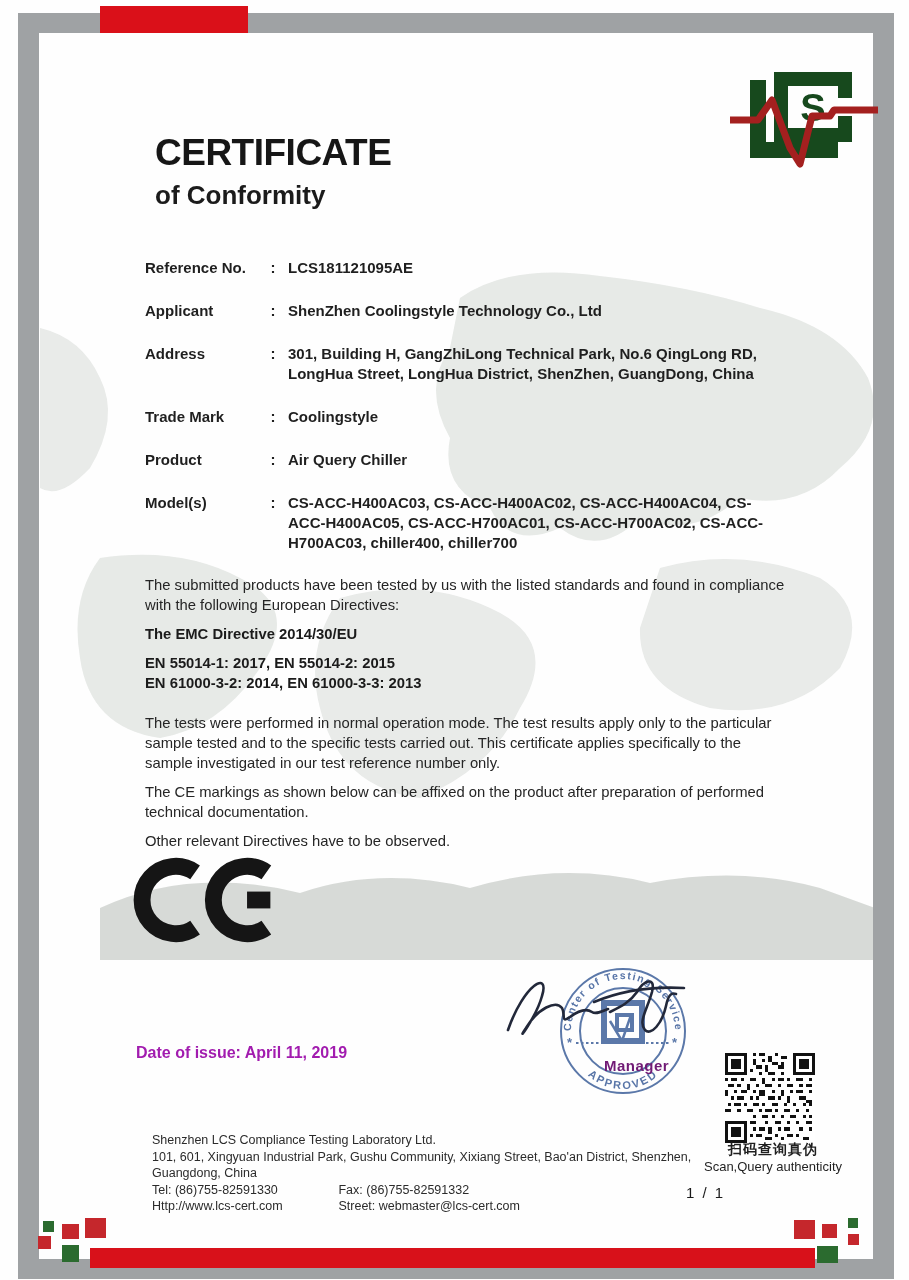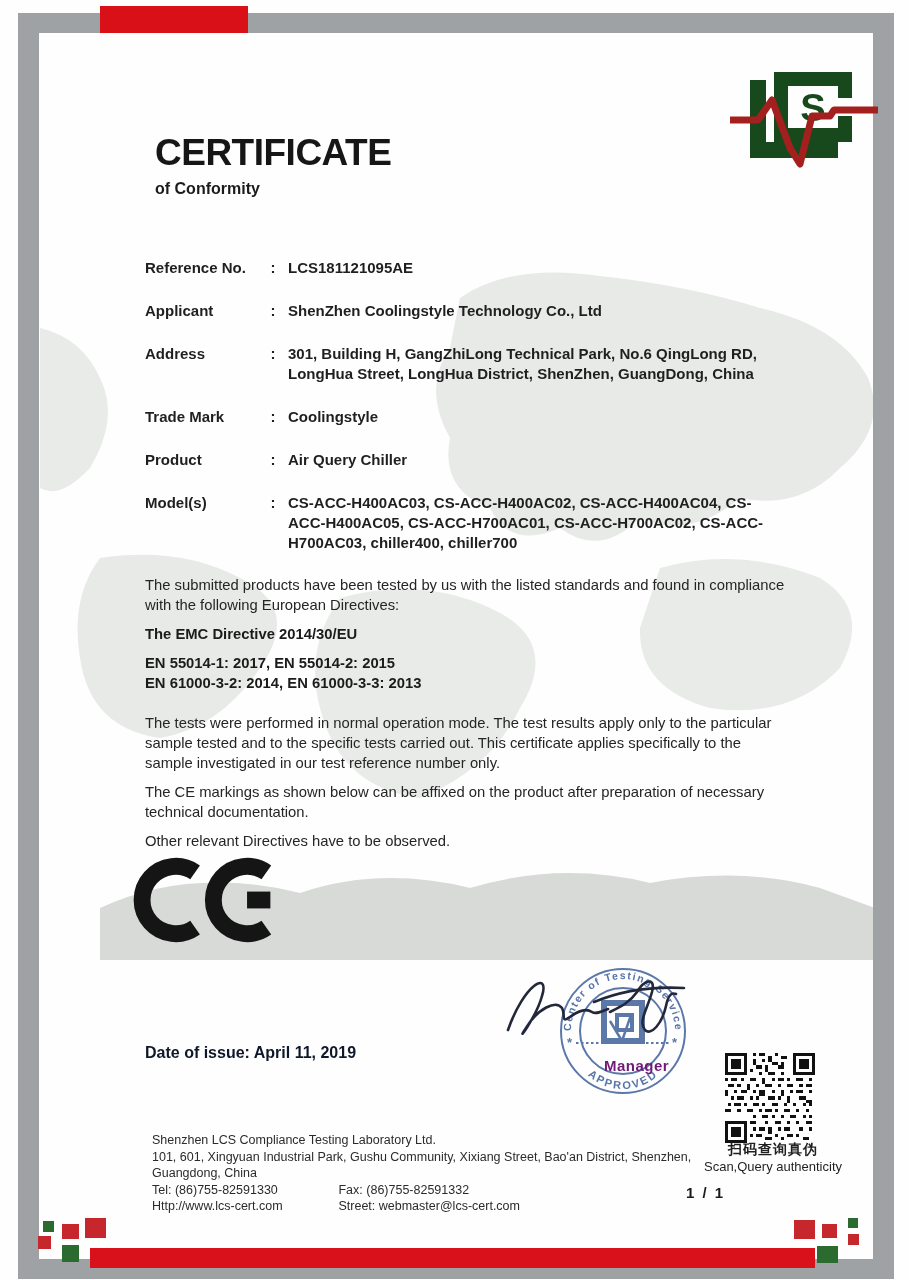--- a/index.html
+++ b/index.html
@@ -16,21 +16,21 @@
   .bottom-red-bar { background:#d8111a; z-index:3; }
 
   
   .map { left:40px; top:268px; z-index:0; }
 
   
   .logo { left:728px; top:66px; z-index:5; }
 
   
   .title { left:155px; top:132px; font-size:37px; font-weight:bold; letter-spacing:-0.5px; color:#161616; z-index:5; }
-  .subtitle { left:155px; top:180px; font-size:16px; font-weight:bold; color:#1b1b1b; z-index:5; }
+  .subtitle { left:155px; top:180px; font-size:26px; font-weight:bold; color:#1b1b1b; z-index:5; }
 
   
   .fields { left:145px; top:258px; width:660px; z-index:5; }
   .field-row { display:flex; align-items:flex-start; margin-bottom:23px; font-size:15px; font-weight:bold; line-height:20px; }
   .f-label { width:113px; flex:0 0 113px; }
   .f-colon { width:30px; flex:0 0 30px; text-align:center; }
   .f-value { width:490px; flex:0 0 490px; }
 
   
   .bodytext { left:145px; top:575px; width:640px; z-index:5; font-size:14.8px; line-height:20px; color:#252525; }
@@ -43,32 +43,32 @@
 
   
   .stamp { left:556px; top:964px; z-index:5; opacity:0.9; }
   .stamp .sc { fill:none; stroke:#4a6aa0; stroke-width:2; }
   .stamp .arc { font-size:10.5px; font-weight:bold; fill:#46669e; letter-spacing:1.5px; }
   .stamp .arcb { font-size:11px; letter-spacing:2px; }
   .signature { left:498px; top:962px; z-index:7; }
   .manager { left:604px; top:1057px; font-size:15px; font-weight:bold; color:#701a75; z-index:8; letter-spacing:0.5px; }
 
   
-  .date-line { left:145px; top:1044px; font-size:16px; font-weight:bold; color:#0f172a; z-index:5; }
+  .date-line { left:136px; top:1044px; font-size:16px; font-weight:bold; color:#a21caf; z-index:5; }
 
   
   .qr { left:723px; top:1053px; z-index:5; }
   .qr-cap { left:698px; top:1141px; width:150px; text-align:center; z-index:5; }
   .qr-cap .zh { font-size:14px; font-weight:bold; letter-spacing:1px; }
   .qr-cap .en { font-size:13px; font-weight:normal; }
 
   
   .footer { left:152px; top:1132px; width:585px; font-size:12.5px; line-height:16.5px; color:#2b2b2b; z-index:5; }
   .f2 span:first-child { display:inline-block; width:183px; }
-  .pagenum { left:686px; top:1184px; font-size:15px; font-weight:bold; letter-spacing:2px; color:#1a1a1a; z-index:5; }
+  .pagenum { left:686px; top:1184px; font-size:15px; font-weight:normal; letter-spacing:2px; color:#1a1a1a; z-index:5; }
 </style>
 </head>
 <body>
 
 <div class="sheet">
 
   <div class="abs frame" style="left:18px; top:13px; width:876px; height:20px;"></div>
   <div class="abs frame" style="left:18px; top:13px; width:21px; height:1266px;"></div>
   <div class="abs frame" style="left:873px; top:13px; width:21px; height:1266px;"></div>
   <div class="abs frame" style="left:18px; top:1259px; width:876px; height:20px;"></div>
@@ -142,21 +142,21 @@
   </div>
 
   <div class="abs bodytext">
     <p>The submitted products have been tested by us with the listed standards and found in compliance with the following European Directives:</p>
     <p class="bold">The EMC Directive 2014/30/EU</p>
     <div class="bold standards">
       <div>EN 55014-1: 2017, EN 55014-2: 2015</div>
       <div>EN 61000-3-2: 2014, EN 61000-3-3: 2013</div>
     </div>
     <p>The tests were performed in normal operation mode. The test results apply only to the particular sample tested and to the specific tests carried out. This certificate applies specifically to the sample investigated in our test reference number only.</p>
-    <p>The CE markings as shown below can be affixed on the product after preparation of necessary technical documentation.</p>
+    <p>The CE markings as shown below can be affixed on the product after preparation of performed technical documentation.</p>
     <p>Other relevant Directives have to be observed.</p>
   </div>
 
   <svg class="abs ce" role="img" width="162" height="110" viewBox="0 0 125 70" aria-label="CE">
     <g stroke="#151515" stroke-width="13" fill="none">
       <path d="M 47.9 13.7 A 26 26 0 1 0 47.9 56.3"></path>
       <path d="M 102.9 13.7 A 26 26 0 1 0 102.9 56.3"></path>
       <path d="M 88 35 H 106"></path>
     </g>
   </svg>

